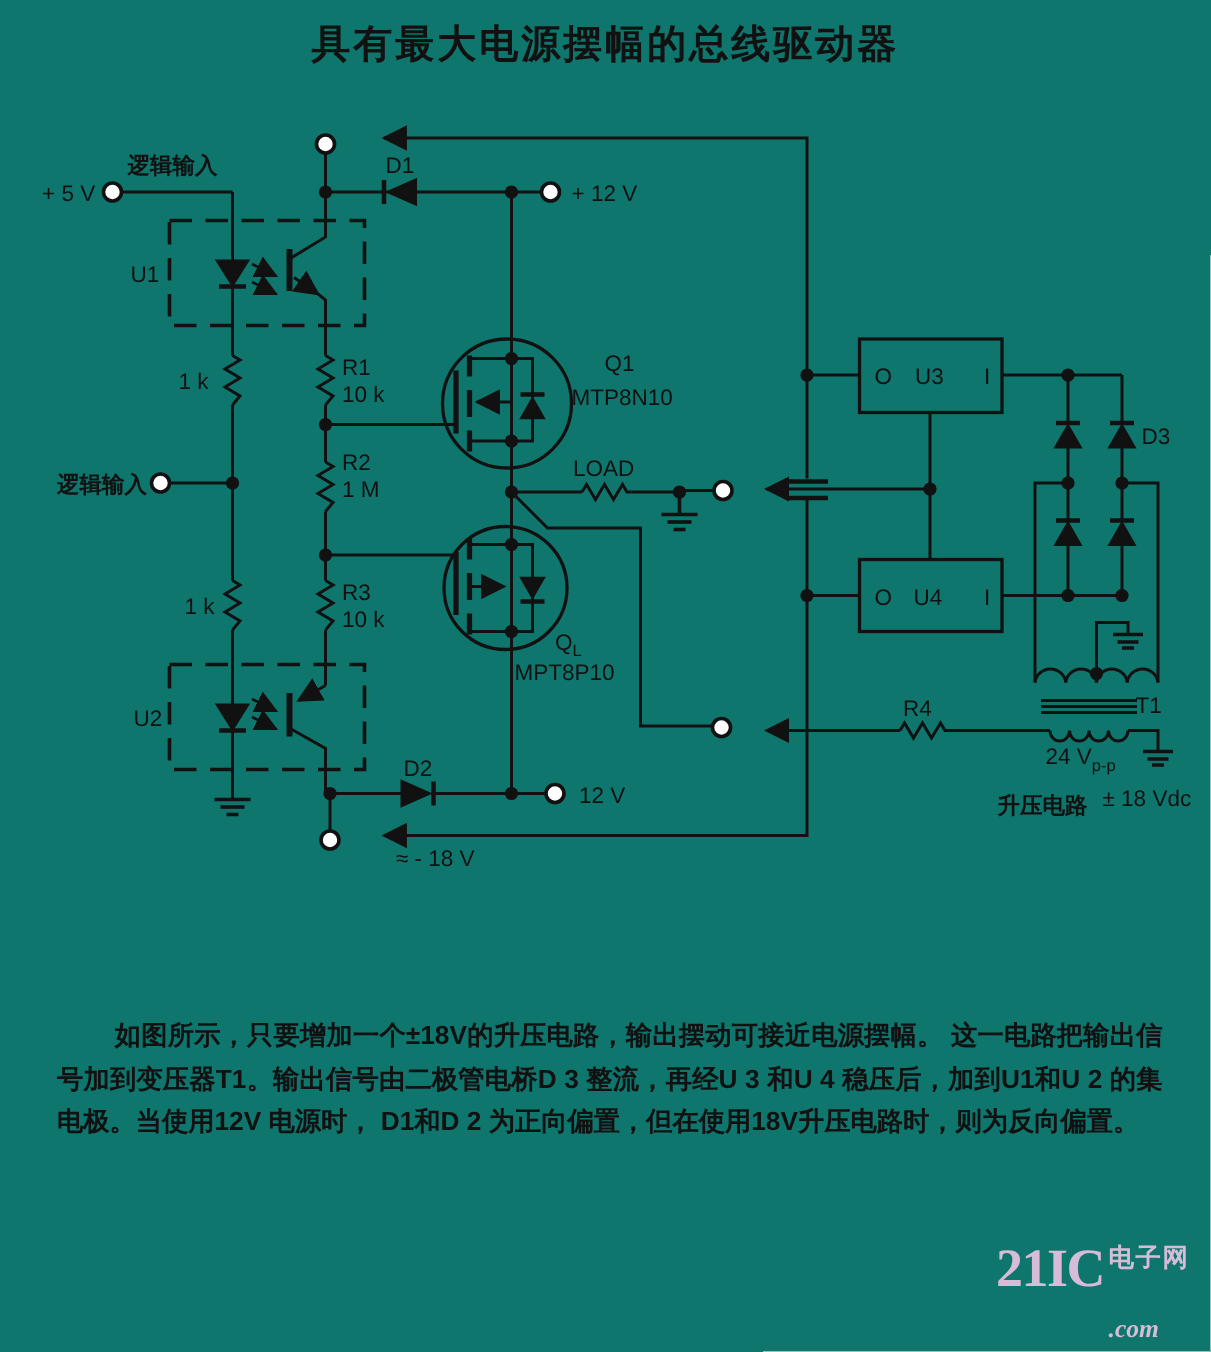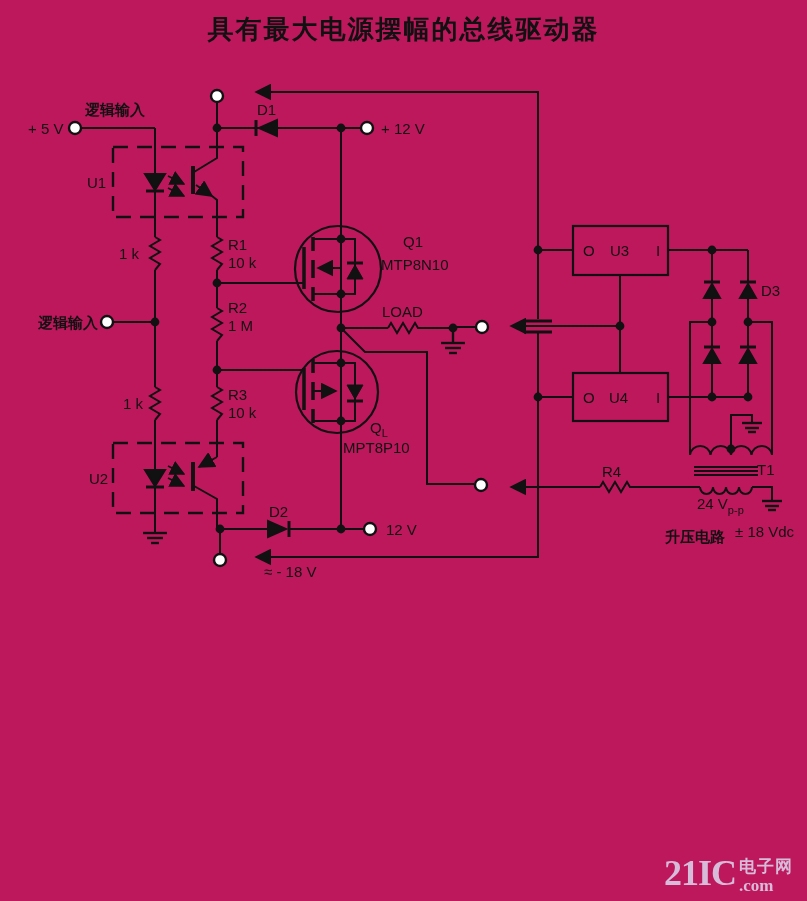--- a/index.html
+++ b/index.html
@@ -1,30 +1,30 @@
 <!DOCTYPE html>
 <html><head>
 <meta charset="utf-8">
 <style>
   html,body{margin:0;padding:0;background:#ffffff;}
-  #page{position:relative;width:807px;height:901px;background:#be185d;overflow:hidden;
+  #page{position:relative;width:807px;height:901px;background:#0f766e;overflow:hidden;
         font-family:"Liberation Sans",sans-serif;color:#111;}
   #title{position:absolute;left:0;top:12px;width:807px;text-align:center;margin:0;
          font-size:26px;font-weight:bold;letter-spacing:2px;font-family:"Liberation Sans",sans-serif;}
   #schematic{position:absolute;left:0;top:0;}
   svg text{font-family:"Liberation Sans",sans-serif;fill:#111;}
   #paragraphs{position:absolute;left:38px;top:676px;width:737px;
               font-size:17.5px;line-height:1.63;text-align:justify;}
   #paragraphs p{margin:0;text-indent:2.2em;font-weight:bold;}
   #watermark{position:absolute;right:14px;bottom:8px;display:flex;align-items:flex-start;
              color:#d7bcd9;user-select:none;}
   #wm-brand{font-size:36px;font-weight:bold;letter-spacing:-1px;line-height:1;font-family:Liberation Serif, serif;}
-  #wm-right{display:flex;flex-direction:column;margin-left:3px;}
+  #wm-right{display:flex;flex-direction:column;margin-left:3px;gap:28px;}
   #wm-cn{font-size:17px;font-weight:bold;letter-spacing:1px;}
-  #wm-com{font-size:17px;font-weight:bold;font-family:"Liberation Serif",serif;line-height:0.9;}
+  #wm-com{font-size:17px;font-weight:bold;font-style:italic;font-family:"Liberation Serif",serif;line-height:0.9;}
 </style>
 </head>
 <body>
 
 <div id="page">
 
   <h1 id="title">具有最大电源摆幅的总线驱动器</h1>
 
   <svg id="schematic" width="807" height="668" viewBox="0 0 807 668">
     <defs>
@@ -306,20 +306,21 @@
       <text x="761" y="296">D3</text>
       <text x="602" y="477">R4</text>
       <text x="757" y="475">T1</text>
       <text x="697" y="509"><tspan>24 V</tspan><tspan dy="5" font-size="11">p-p</tspan></text>
       <text x="665" y="542" font-weight="bold">升压电路</text>
       <text x="735" y="537">± 18 Vdc</text>
     </g>
   </svg>
 
   <div id="paragraphs">
+    <p>如图所示，只要增加一个±18V的升压电路，输出摆动可接近电源摆幅。 这一电路把输出信号加到变压器T1。输出信号由二极管电桥D 3 整流，再经U 3 和U 4 稳压后，加到U1和U 2 的集电极。当使用12V 电源时， D1和D 2 为正向偏置，但在使用18V升压电路时，则为反向偏置。</p>
   </div>
 
   <div id="watermark">
     <span id="wm-brand">21IC</span>
     <span id="wm-right">
       <span id="wm-cn">电子网</span>
       <span id="wm-com">.com</span>
     </span>
   </div>
 

